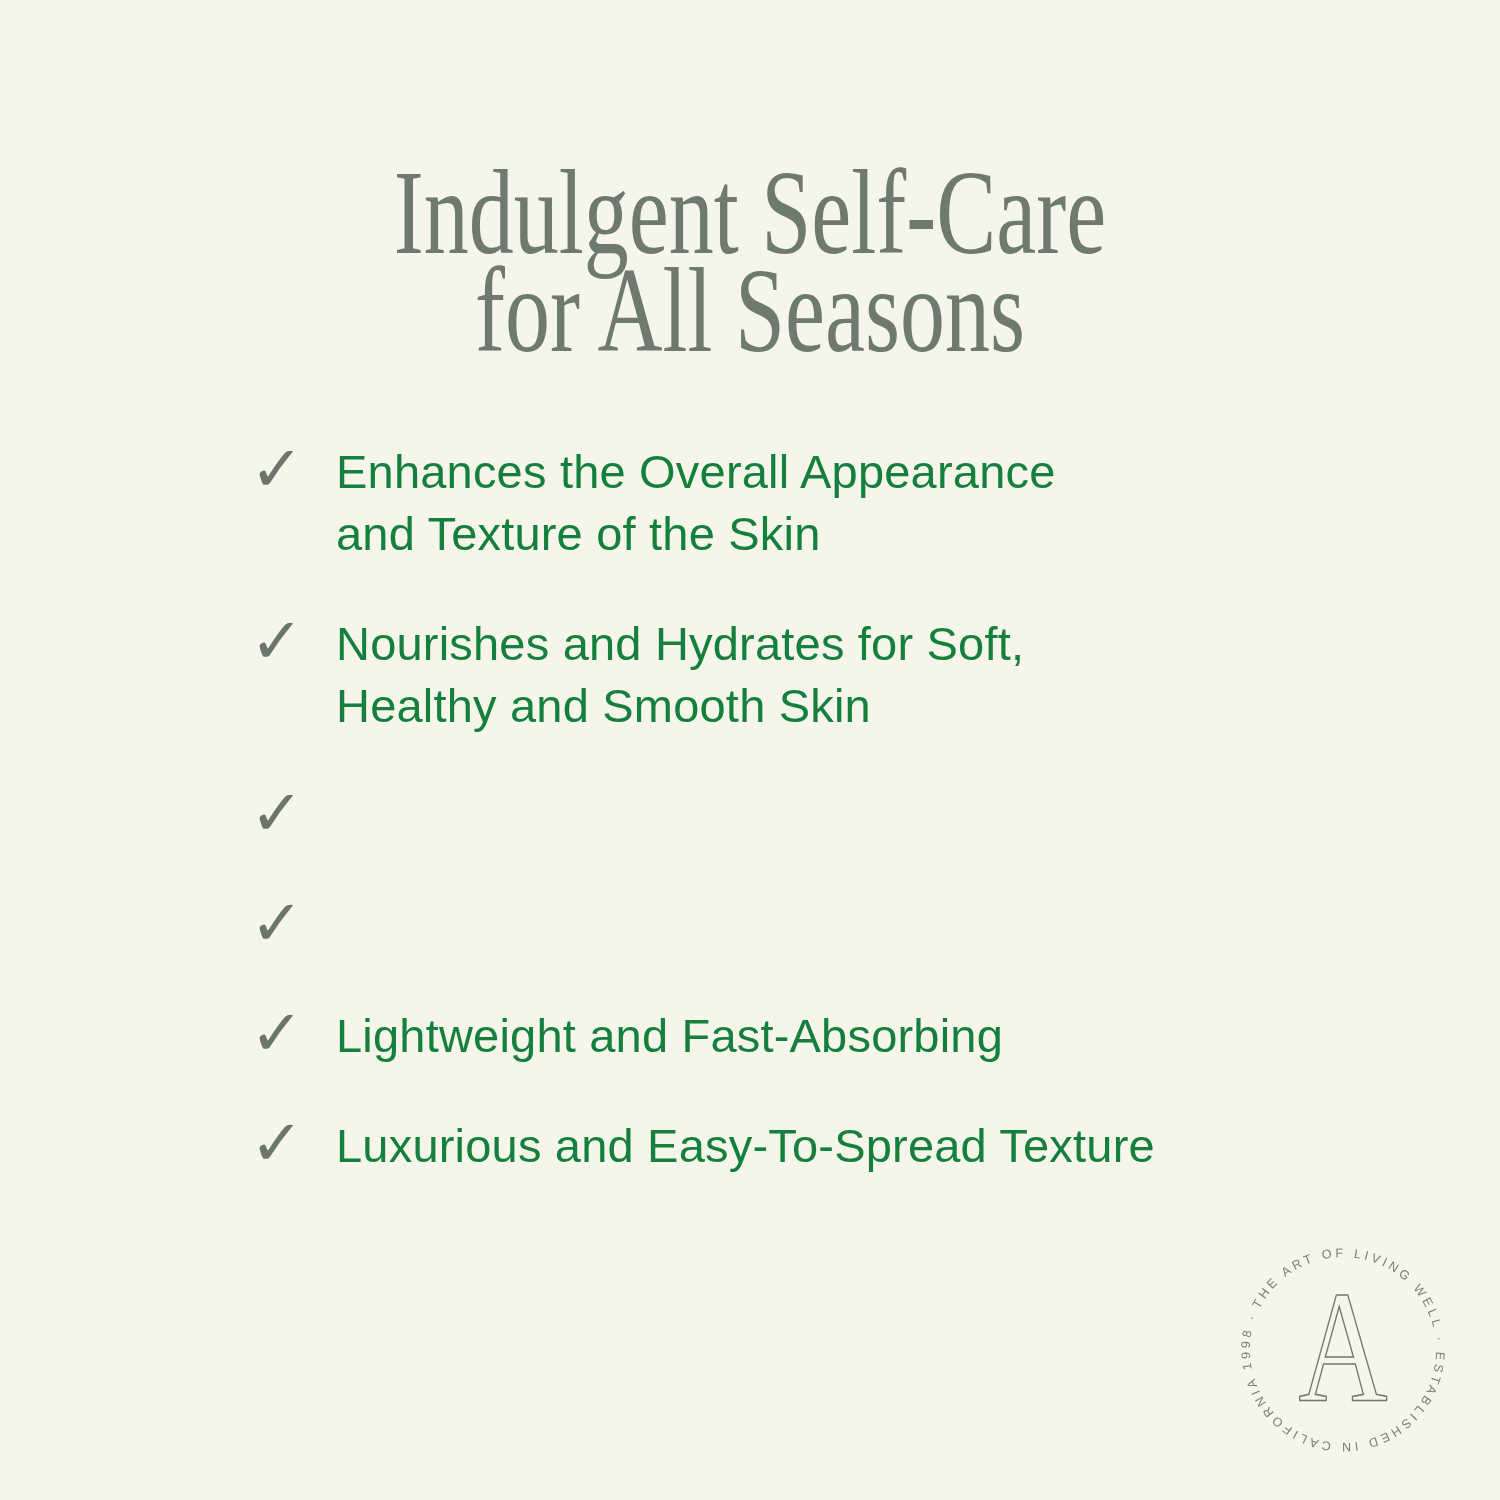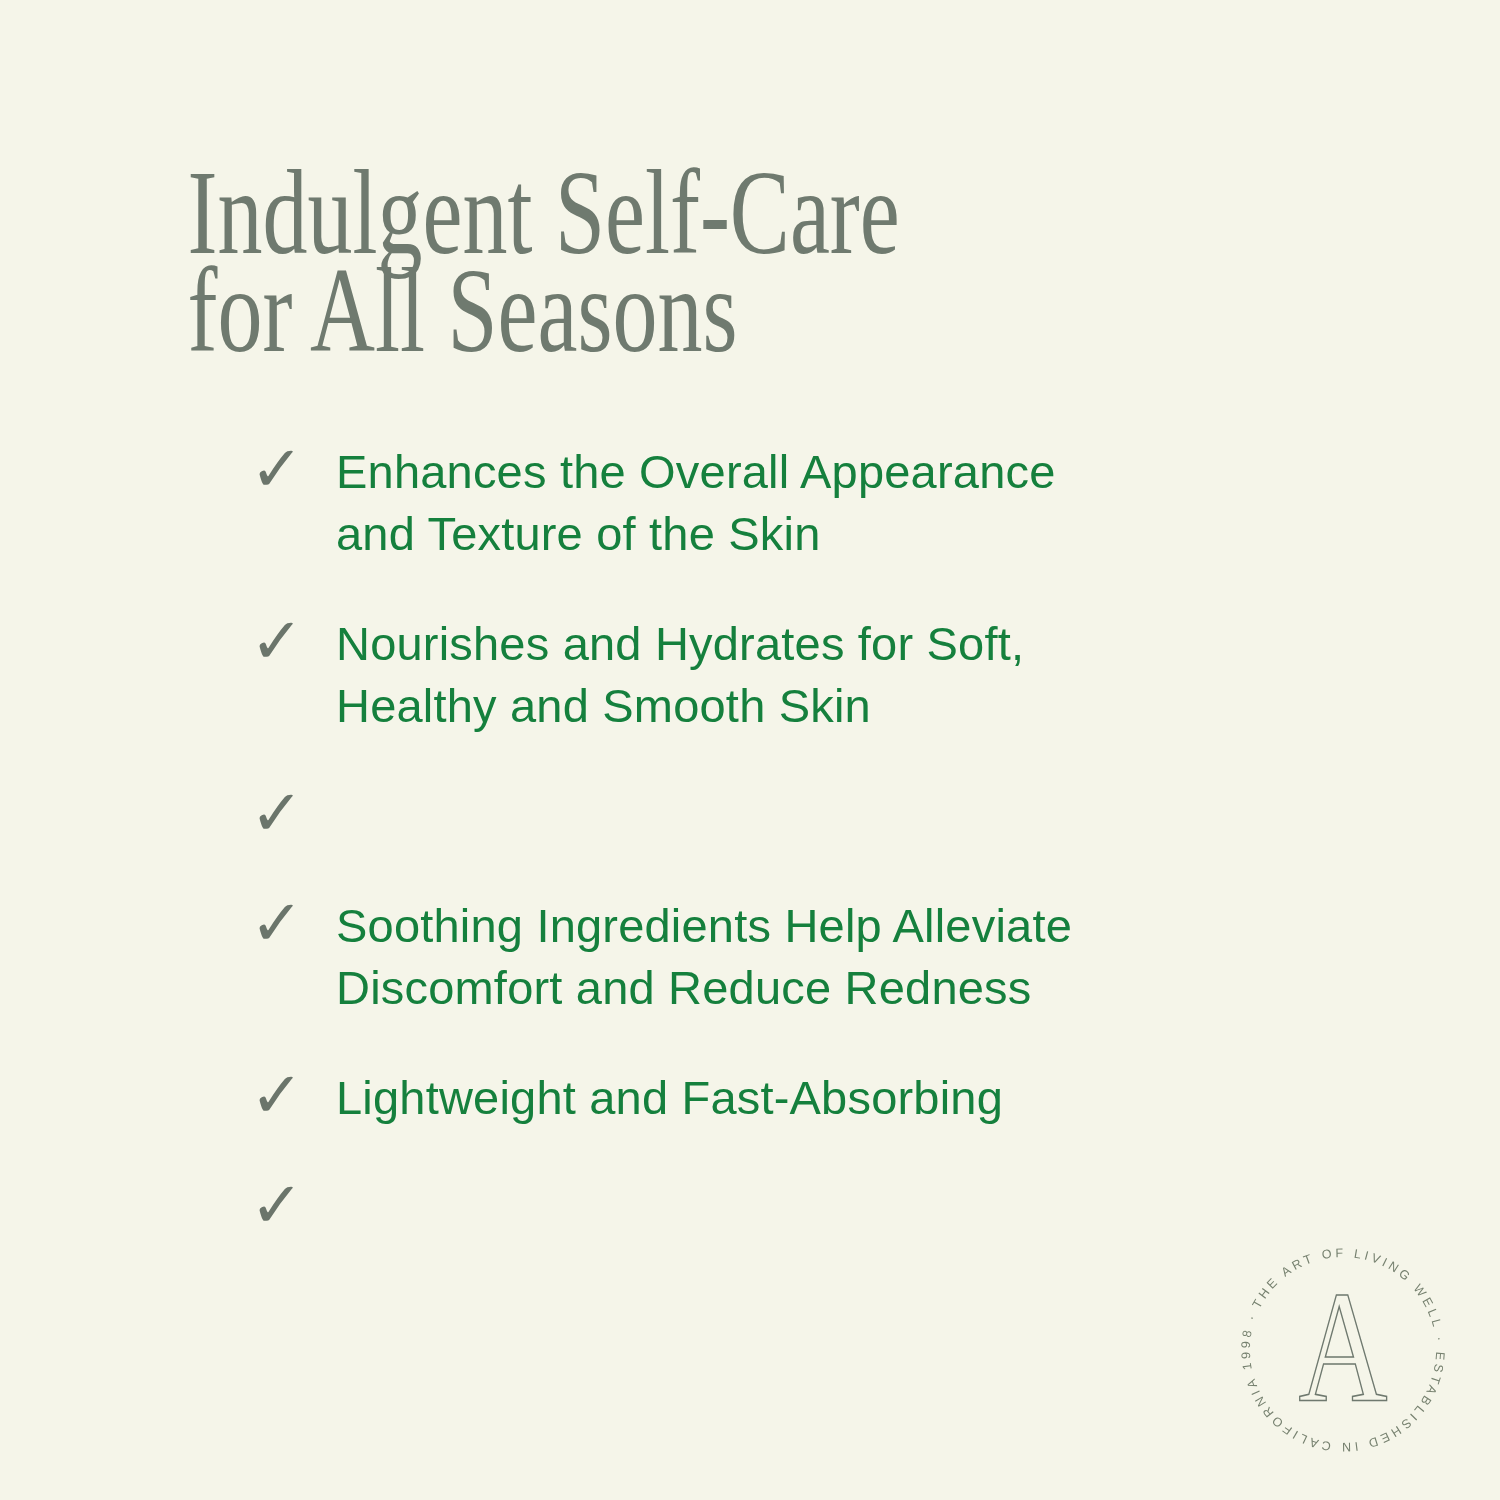--- a/index.html
+++ b/index.html
@@ -13,20 +13,21 @@
     background: #F5F5E9;
     overflow: hidden;
   }
 
   
   .title {
     position: absolute;
     top: 164px;
     left: 0;
     right: 0;
+    text-align: center;
     color: #6F7A6F;
     font-family: "Liberation Serif", serif;
     font-weight: 400;
   }
   .title-line {
     font-size: 120px;
     line-height: 98px;
     transform: scaleX(0.75);
     transform-origin: 50% 50%;
     white-space: nowrap;
@@ -105,29 +106,28 @@
     <li class="item">
       <span class="check">✓</span>
       <span class="text">Nourishes and Hydrates for Soft,
 Healthy and Smooth Skin</span>
     </li>
     <li class="item">
       <span class="check">✓</span>
     </li>
     <li class="item">
       <span class="check">✓</span>
-      <span class="text">Soothing Ingredients Help Alleviate
-Discomfort and Reduce Redness</span>
     </li>
     <li class="item">
       <span class="check">✓</span>
       <span class="text">Lightweight and Fast-Absorbing</span>
     </li>
     <li class="item">
       <span class="check">✓</span>
+      <span class="text">Luxurious and Easy-To-Spread Texture</span>
     </li>
   </ul>
 
   <div class="logo">
     <svg viewBox="0 0 220 220">
       <defs>
         <path id="ringPath" d="M 110 17 A 93 93 0 0 1 110 203 A 93 93 0 0 1 110 17" fill="none"></path>
       </defs>
       <g transform="rotate(-64 110 110)">
         <text class="ring-text">

